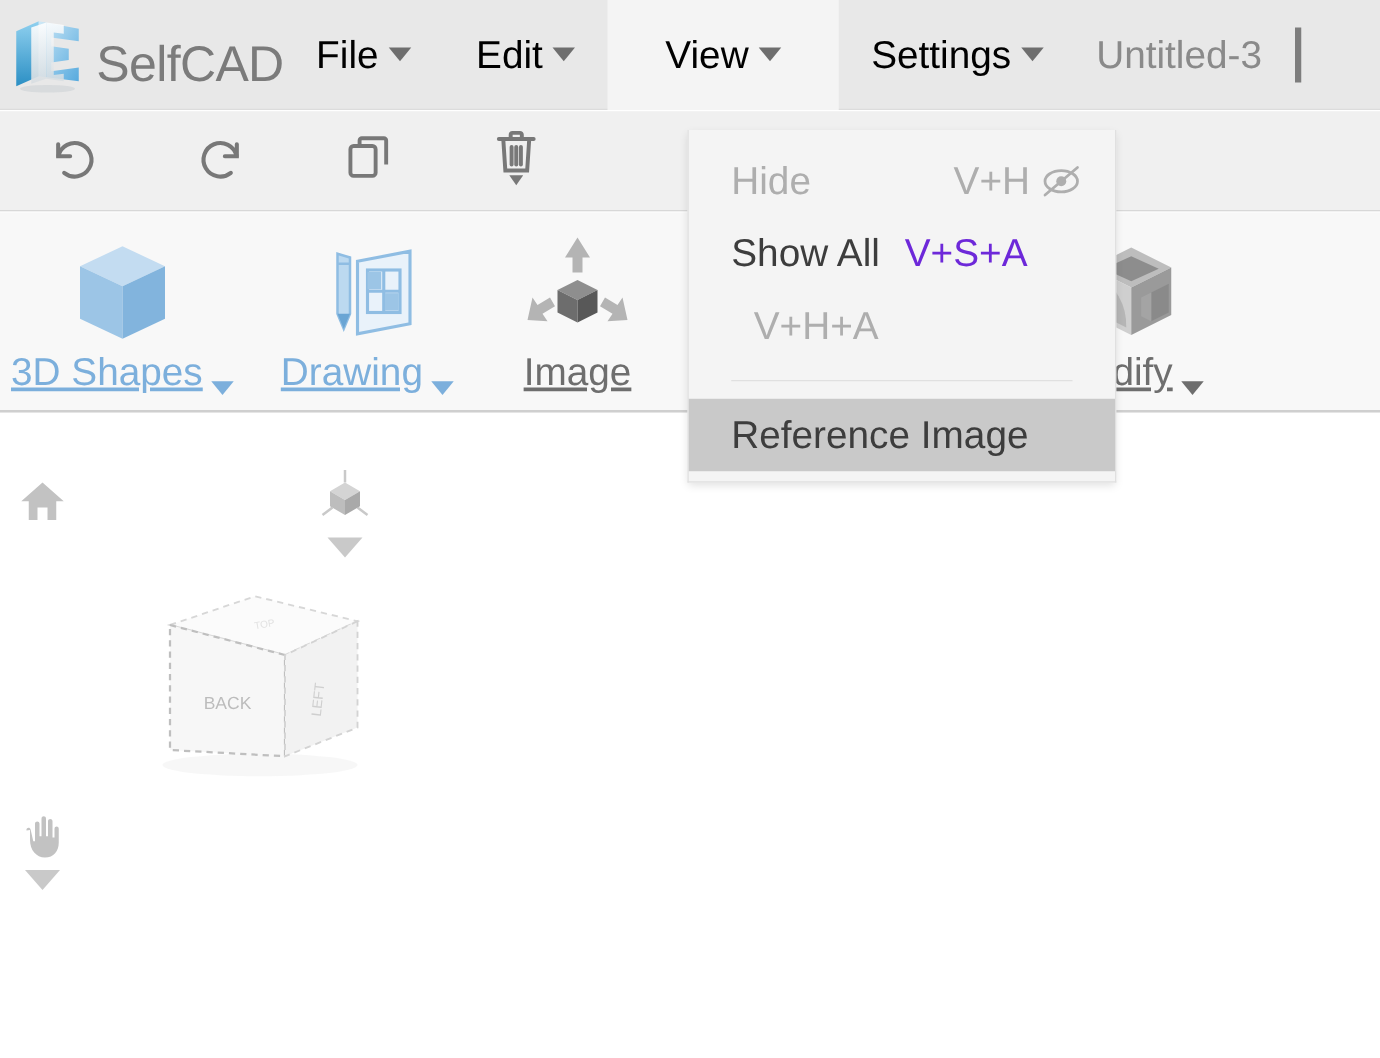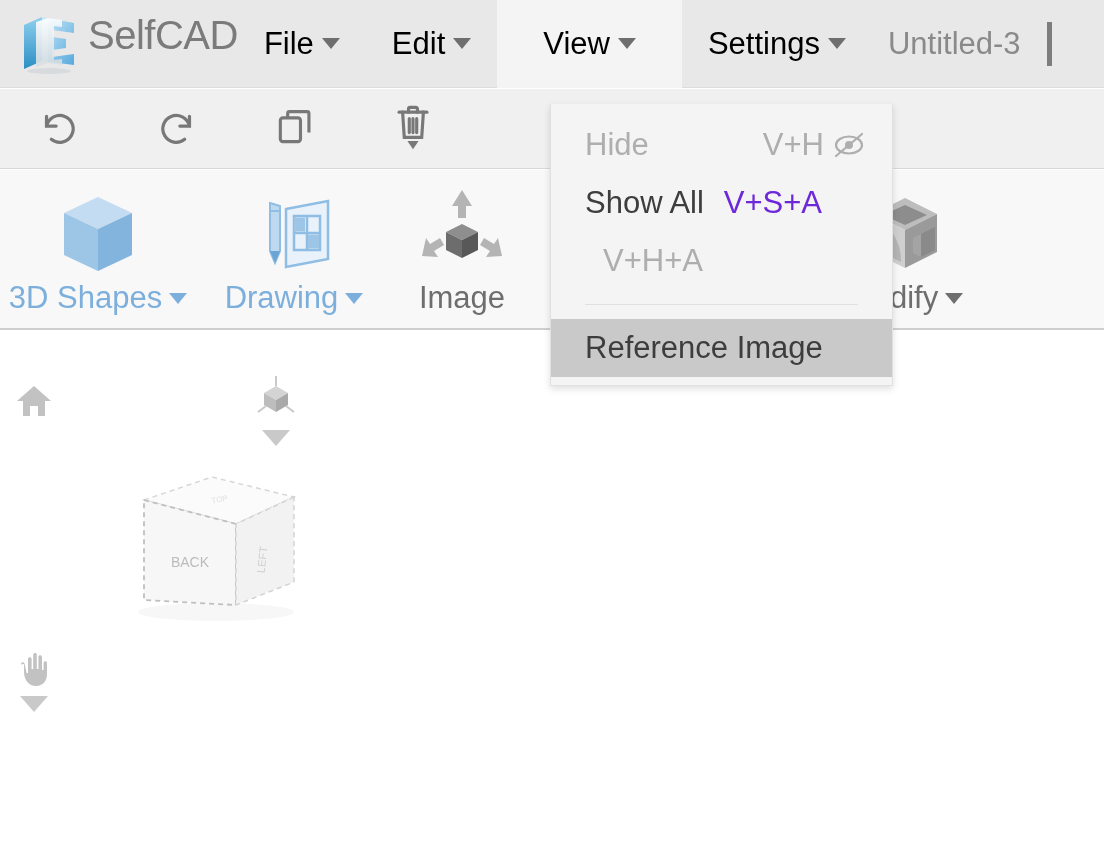--- a/index.html
+++ b/index.html
@@ -11,21 +11,21 @@
   }
   #app { position: relative; width: 1104px; height: 846px; }
 
   
   .menubar {
     position: absolute; left: 0; top: 0; width: 1104px; height: 88px;
     background: #e8e8e8;
     display: flex; align-items: center;
     border-bottom: 1px solid #dcdcdc;
   }
-  .brand { display: flex; align-items: flex-start; padding-left: 18px; }
+  .brand { display: flex; align-items: flex-end; padding-left: 7px; }
   .logo-cube { width: 62px; height: 62px; position: relative; }
   .brand-name {
     font-size: 40px; color: #7b7b7b; letter-spacing: -0.5px;
     margin-left: 8px; font-weight: 400;
   }
   .menu-item {
     height: 88px; display: flex; align-items: center; justify-content: center;
     padding: 0 26px; font-size: 31px; color: #000000; cursor: default;
     white-space: nowrap;
   }
@@ -59,22 +59,22 @@
     background: #f8f8f8; display: flex; align-items: flex-start;
     border-bottom: 2px solid #cfcfcf;
   }
   .ribbon-tool {
     height: 158px; display: flex; flex-direction: column;
     align-items: center; justify-content: center;
     padding: 6px 12px 0; position: relative; flex: none;
   }
   .ribbon-tool .ico { height: 92px; display:flex; align-items:center; justify-content:center; }
   .ribbon-tool .lbl {
-    font-size: 31px; color: #6e6e6e; display: flex; align-items: center;
-    margin-top: 0; white-space: nowrap;
+    font-size: 31px; color: #6e6e6e; display: flex; align-items: flex-end;
+    margin-top: 0; white-space: nowrap; text-decoration: underline;
   }
   .ribbon-tool .lbl.blue { color: #7cafdc; }
   .caret-sm {
     display: inline-block; width: 0; height: 0; margin-left: 7px;
     border-left: 9px solid transparent; border-right: 9px solid transparent;
     border-top: 11px solid #6e6e6e;
   }
   .caret-sm.blue { border-top-color: #7cafdc; }
 
   
@@ -328,21 +328,21 @@
                    C31 12.6 27.6 12.6 27.6 15 L27.6 22 L26 22 L26 9
                    C26 6.5 22.4 6.5 22.4 9 L22.4 21 L20.8 21 L20.8 7
                    C20.8 4.4 17.2 4.4 17.2 7 L17.2 21 L15.6 21 L15.6 11
                    C15.6 8.6 12 8.6 12 11 L12 25 L10.6 25 L8.5 15.6
                    C7.9 13.2 4.6 14 5.2 16.4 Z"></path>
         </svg>
       </span>
     </div>
     <div class="vp-icon tri-down" style="left:20px; top:364px;"></div>
 
-    <div style="position:absolute; left:124px; top:140px;">
+    <div style="position:absolute; left:116px; top:140px;">
       <svg width="190" height="150" viewBox="0 0 190 150">
         <ellipse cx="92" cy="140" rx="78" ry="9" fill="#f1f1f1" opacity="0.6"></ellipse>
         <polygon points="20,28 88,5 170,25 112,52" fill="#fbfbfb" stroke="#d7d7d7" stroke-width="1.5" stroke-dasharray="5 4"></polygon>
         <polygon points="20,28 112,52 112,133 20,128" fill="#f7f7f7" stroke="#bfbfbf" stroke-width="1.8" stroke-dasharray="5 4"></polygon>
         <polygon points="170,25 112,52 112,133 170,110" fill="#f2f2f2" stroke="#d3d3d3" stroke-width="1.5" stroke-dasharray="5 4"></polygon>
         <text x="66" y="95" font-family="Liberation Sans, sans-serif" font-size="14" fill="#bcbcbc" text-anchor="middle">BACK</text>
         <text x="142" y="88" font-family="Liberation Sans, sans-serif" font-size="11" fill="#cfcfcf" text-anchor="middle" transform="rotate(-84 142 88)">LEFT</text>
         <text x="96" y="30" font-family="Liberation Sans, sans-serif" font-size="8" fill="#e2e2e2" text-anchor="middle" transform="rotate(-10 96 30)">TOP</text>
       </svg>
     </div>

